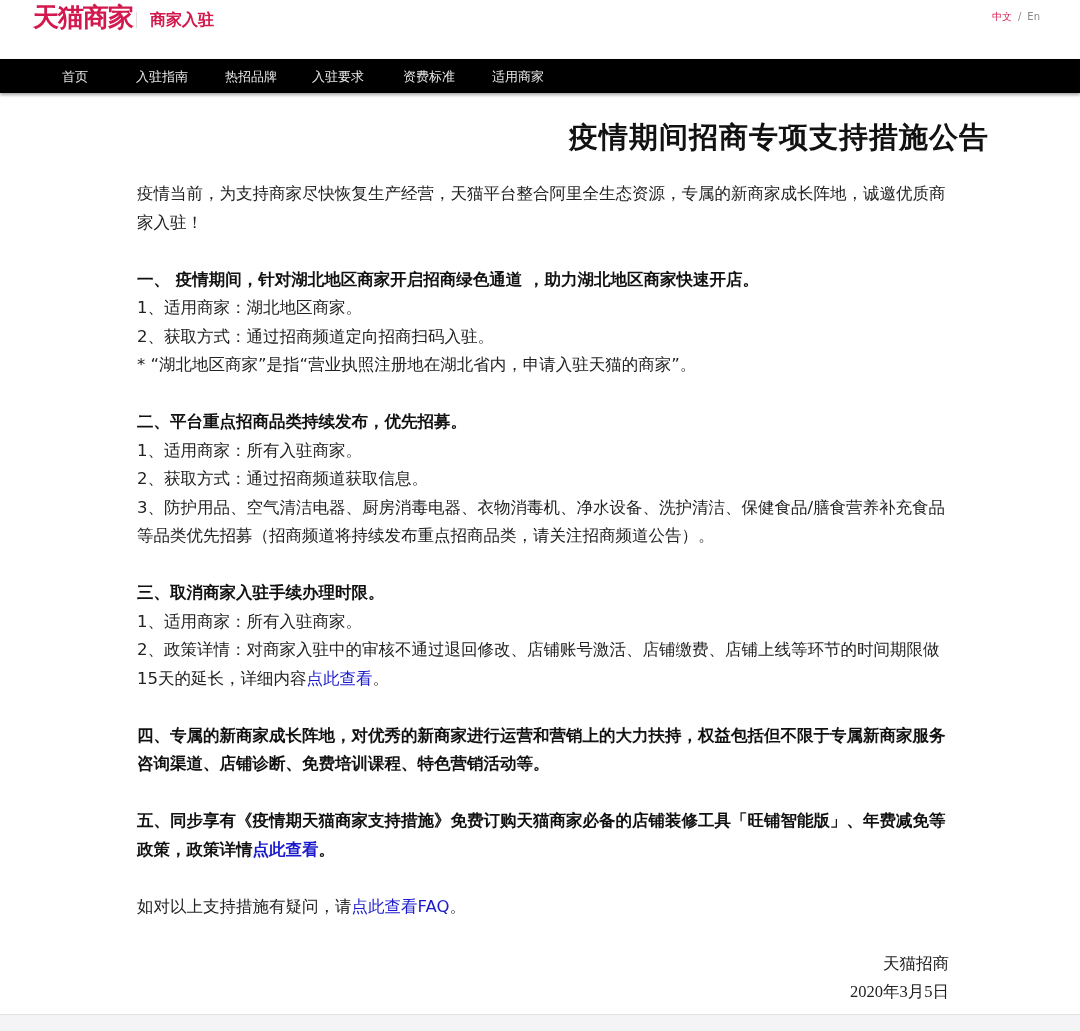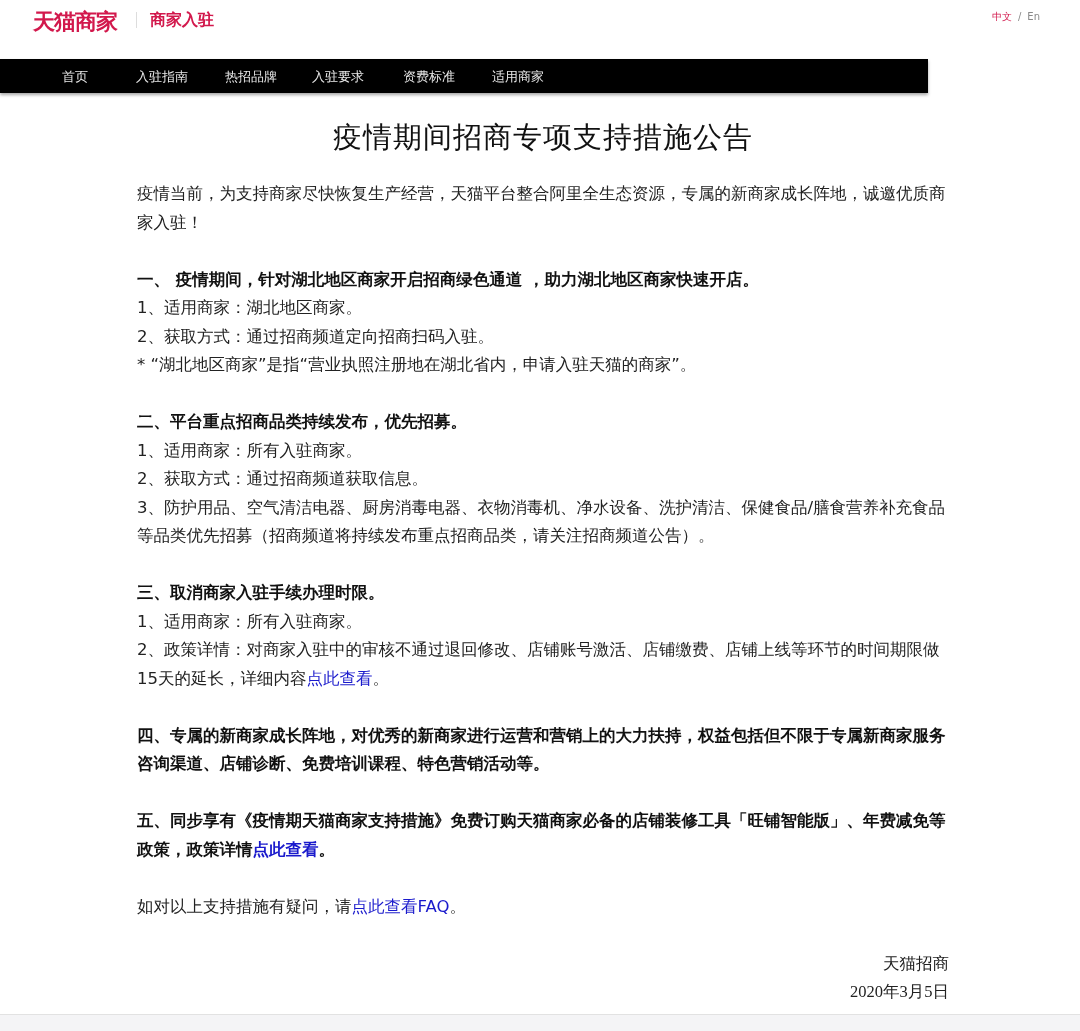--- a/index.html
+++ b/index.html
@@ -1,31 +1,31 @@
 <!DOCTYPE html>
 <html><head>
 <meta charset="utf-8">
 <style>
   * { box-sizing: border-box; margin: 0; padding: 0; }
   html, body { width: 1080px; height: 1031px; overflow: hidden; background: #ffffff; }
   body { font-family: "DejaVu Sans", "Liberation Sans", sans-serif; color: #222; position: relative; }
 
   .topbar { position: absolute; left: 0; top: 0; width: 1080px; height: 58px; background: #fff; }
-  .logo { position: absolute; left: 33px; top: 7px; font-size: 22px; font-weight: bold; color: #d2184c; letter-spacing: -1px; }
+  .logo { position: absolute; left: 33px; top: 0; font-size: 26px; font-weight: bold; color: #d2184c; letter-spacing: -1px; }
   .logo-sep { position: absolute; left: 136px; top: 12px; width: 1px; height: 16px; background: #ddd; }
   .logo-sub { position: absolute; left: 150px; top: 10px; font-size: 16px; font-weight: bold; color: #d2184c; }
   .lang { position: absolute; right: 40px; top: 10px; font-size: 10px; color: #888; }
   .lang .cn { color: #d2184c; }
   .lang .slash { margin: 0 6px; color: #888; }
 
-  .nav { position: absolute; left: 0; top: 59px; width: 928px; height: 34px; background: #000; box-shadow: 0 2px 3px rgba(0,0,0,0.35); }
+  .nav { position: absolute; left: 0; top: 59px; width: 1080px; height: 34px; background: #000; box-shadow: 0 2px 3px rgba(0,0,0,0.35); }
   .nav-item { position: absolute; top: 9px; font-size: 13px; color: #e8e8e8; white-space: nowrap; }
 
   .content { position: absolute; left: 137px; top: 118px; width: 812px; }
-  .title { text-align: center; font-size: 29px; font-weight: normal; color: #111; letter-spacing: 1px; margin-left: -40px; width: 892px; }
+  .title { text-align: right; font-size: 29px; font-weight: bold; color: #111; letter-spacing: 1px; margin-left: -40px; width: 892px; }
   p { font-size: 16.5px; line-height: 28.5px; color: #222; }
   p.b { font-weight: bold; color: #111; }
   .link { color: #1a1acc; cursor: pointer; }
   .gap { height: 28.5px; }
   .sign { text-align: right; font-family: Liberation Serif, serif; }
 
   .footer { position: absolute; left: 0; top: 1014px; width: 1080px; height: 17px; background: #f4f4f6; border-top: 1px solid #e2e2e2; }
 </style>
 </head>
 <body>

